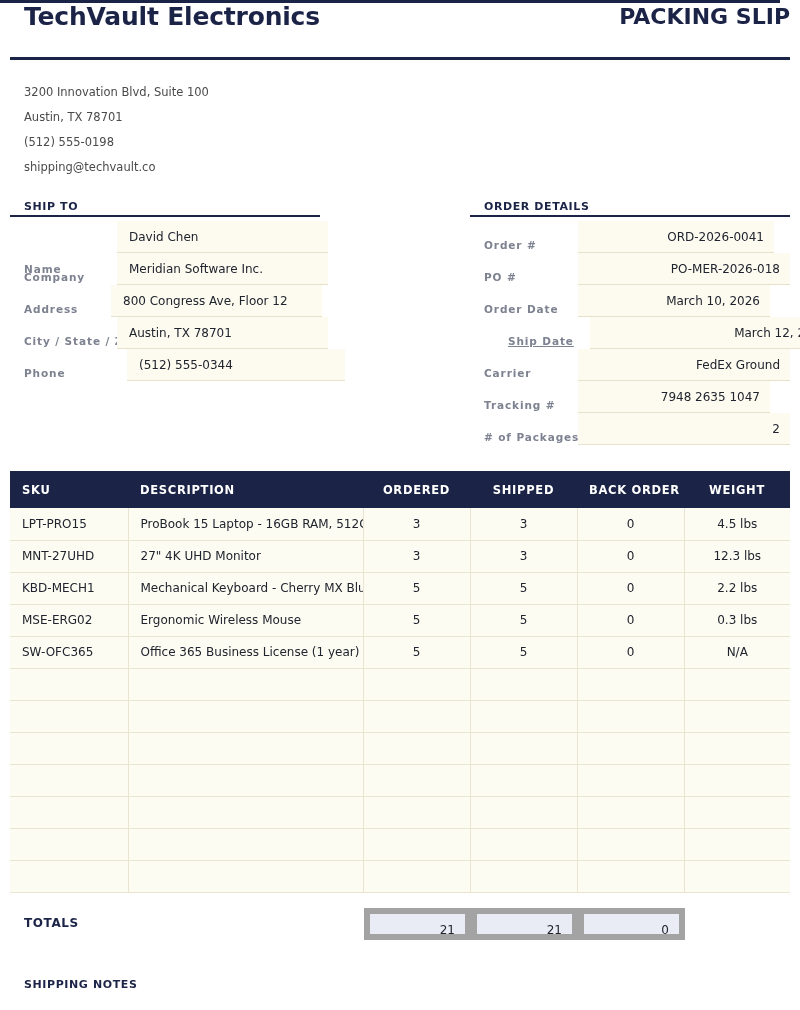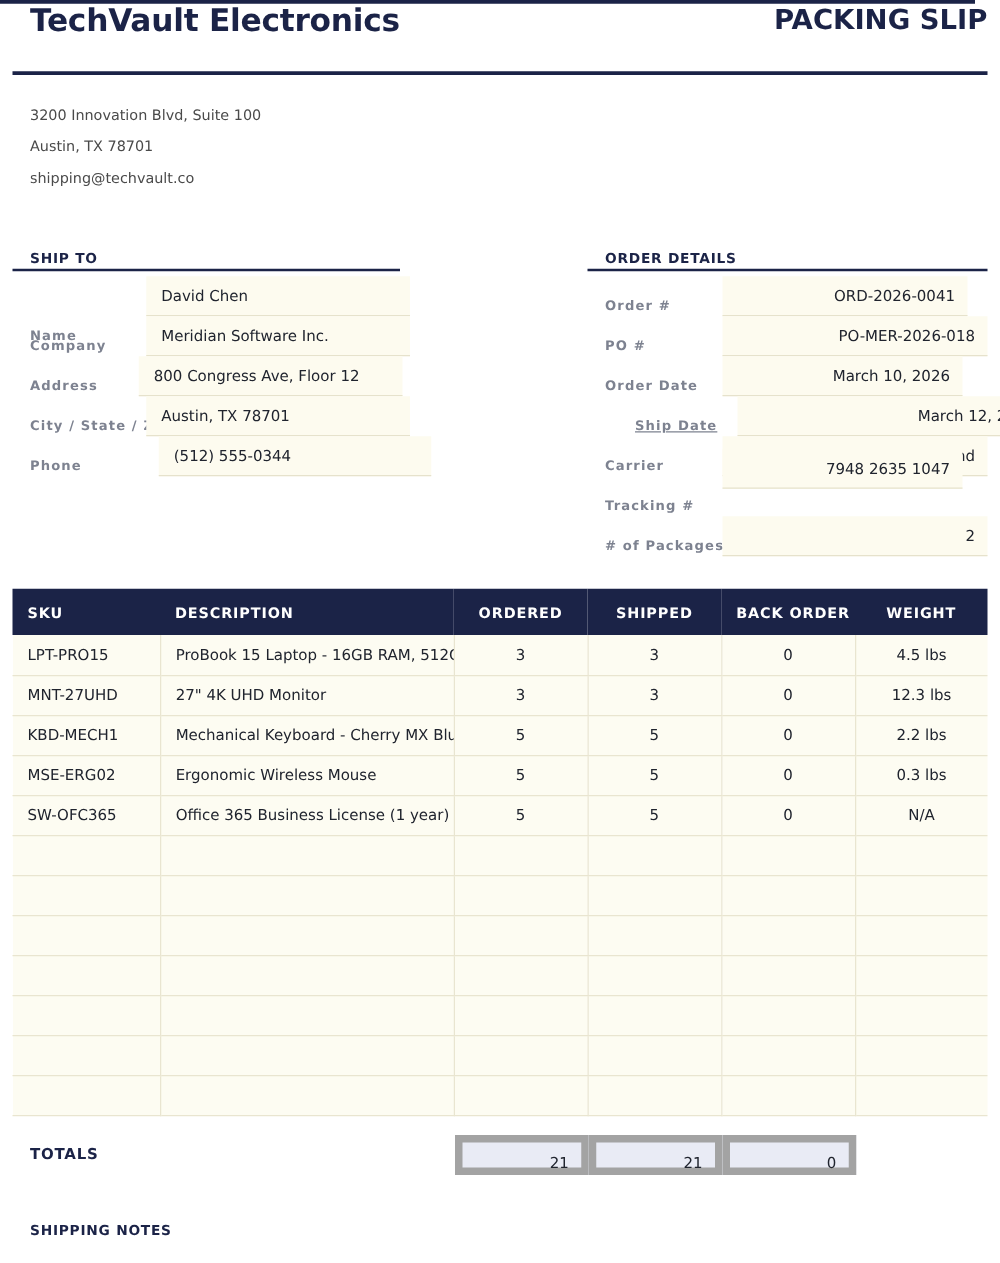--- a/index.html
+++ b/index.html
@@ -175,20 +175,21 @@
 
 <div id="doc-header">
   <div id="company-name">TechVault Electronics</div>
   <div id="doc-type">PACKING SLIP</div>
 </div>
 <div class="rule-heavy" id="header-rule"></div>
 
 <div id="company-address">
   <div class="addr-line">3200 Innovation Blvd, Suite 100</div>
   <div class="addr-line">Austin, TX 78701</div>
+  <div class="addr-line">(512) 555-0198</div>
   <div class="addr-line">shipping@techvault.co</div>
 </div>
 
 <div class="section-label" style="left:24px; top:200px;">SHIP TO</div>
 <div class="section-rule" style="left:10px; top:215px; width:310px;"></div>
 
 <div class="field-label" style="left:24px; top:239px;margin-top:24px;">Name</div>
 <div class="field-label" style="left:24px; top:271px;">Company</div>
 <div class="field-label" style="left:24px; top:303px;">Address</div>
 <div class="field-label" style="left:24px; top:335px;">City / State / Zip</div>
@@ -209,21 +210,21 @@
 <div class="field-label" style="left:508px; top:335px;text-decoration:underline;">Ship Date</div>
 <div class="field-label" style="left:484px; top:367px;">Carrier</div>
 <div class="field-label" style="left:484px; top:399px;">Tracking #</div>
 <div class="field-label" style="left:484px; top:431px;"># of Packages</div>
 
 <div class="field-box right-pad" style="left:578px; top:221px; width:196px;">ORD-2026-0041</div>
 <div class="field-box right-pad" style="left:578px; top:253px; width:212px;">PO-MER-2026-018</div>
 <div class="field-box right-pad" style="left:578px; top:285px; width:192px;">March 10, 2026</div>
 <div class="field-box right-pad" style="left:578px; top:317px; width:248px;margin-left:12px;">March 12, 2026</div>
 <div class="field-box right-pad" style="left:578px; top:349px; width:212px;">FedEx Ground</div>
-<div class="field-box right-pad" style="left:578px; top:359px; width:192px;">7948 2635 1047</div>
+<div class="field-box right-pad" style="left:578px; top:381px; width:192px;">7948 2635 1047</div>
 <div class="field-box right-pad" style="left:578px; top:413px; width:212px;">2</div>
 
 <table id="items-table">
   <thead>
     <tr>
       <th class="col-sku" style="text-align:left;">SKU</th>
       <th class="col-desc" style="text-align:left;">DESCRIPTION</th>
       <th class="col-num" style="text-align:center;">ORDERED</th>
       <th class="col-num" style="text-align:center;">SHIPPED</th>
       <th class="col-back" style="text-align:center;">BACK ORDER</th>

